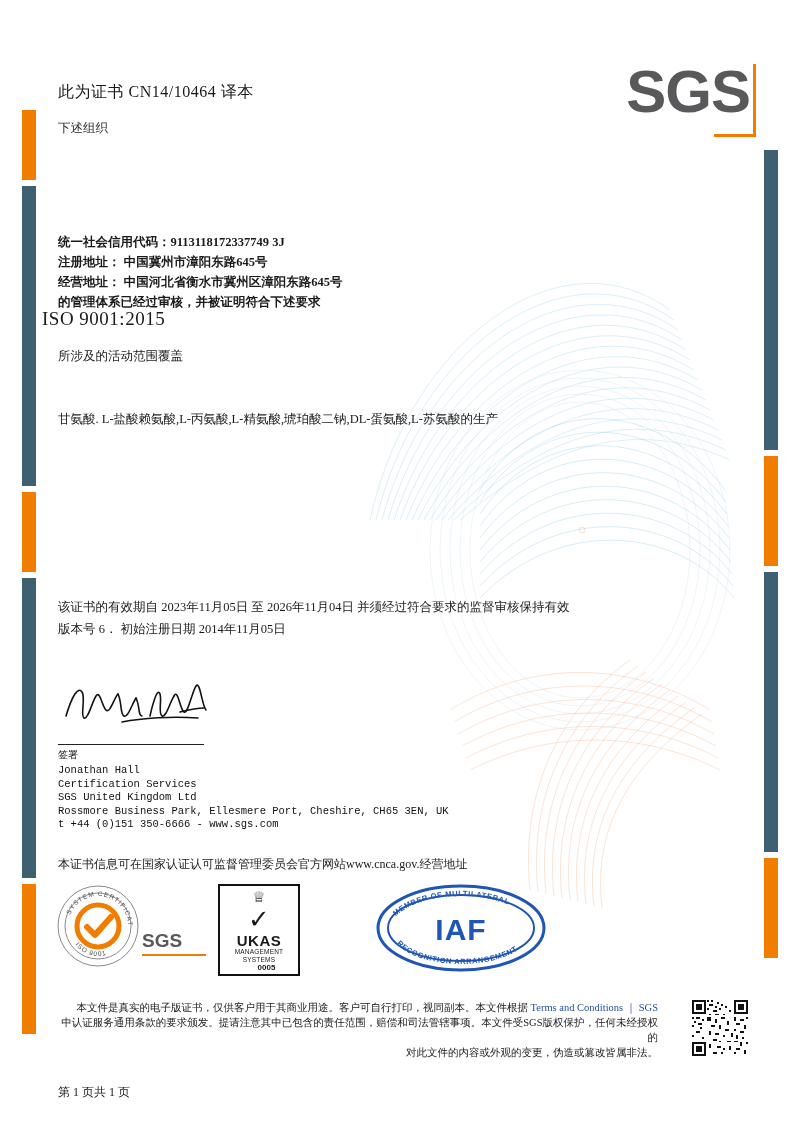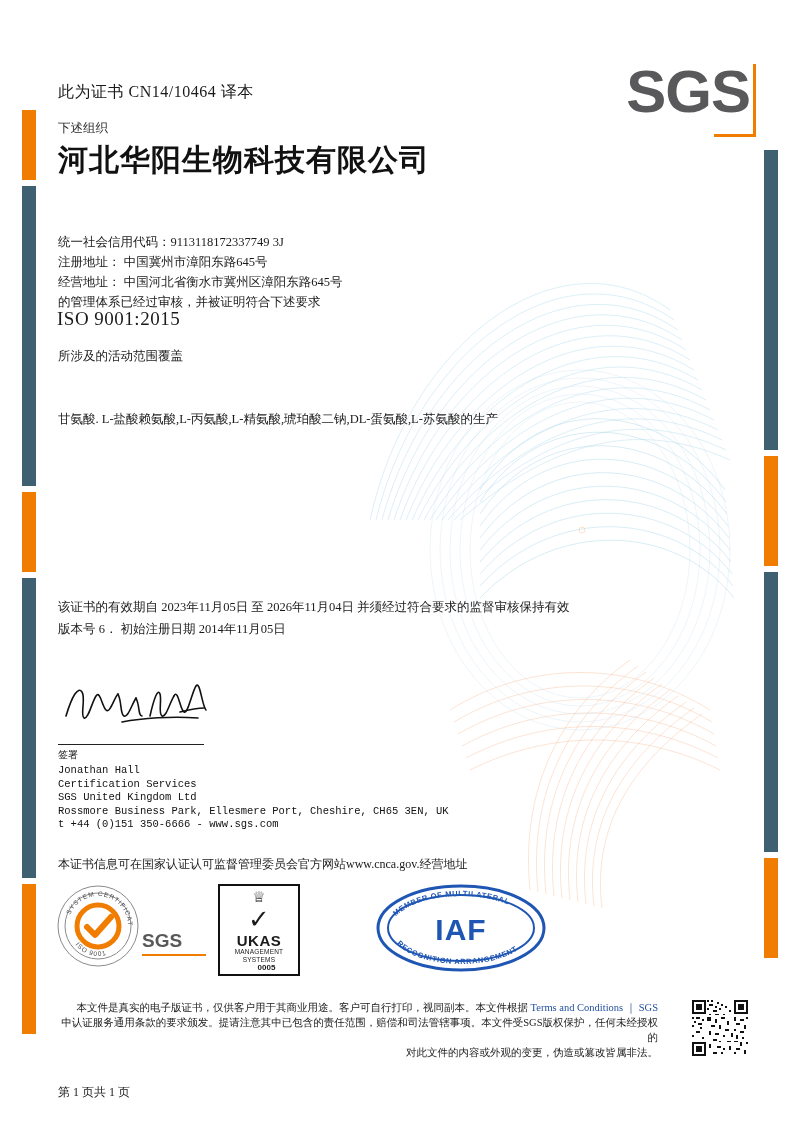--- a/index.html
+++ b/index.html
@@ -91,23 +91,23 @@
   .subline {
     position: absolute; left: 58px; top: 120px;
     font-size: 12.5px; color: #2b2b2b;
   }
   .company {
     position: absolute; left: 58px; top: 140px;
     font-size: 30px; font-weight: bold; letter-spacing: 1px;
     color: #111;
   }
 
-  .block-a { position: absolute; left: 58px; top: 232px; font-size: 12.5px; line-height: 20px; }
+  .block-a { position: absolute; left: 58px; top: 232px; font-size: 12.5px; line-height: 20px; font-weight: bold; }
   .standard {
-    position: absolute; left: 57px; top: 308px;
+    position: absolute; left: 42px; top: 308px;
     font-size: 19px; letter-spacing: .5px;
   }
   .scope-title {
     position: absolute; left: 58px; top: 348px;
     font-size: 12.5px;
   }
   .scope-body {
     position: absolute; left: 58px; top: 370px;
     font-size: 12.5px; width: 620px; line-height: 19px; margin-top: 40px;
   }
@@ -294,21 +294,20 @@
   </svg>
 
   <div class="sgs-logo">
     <div class="word">SGS</div>
     <div class="rule-v"></div>
     <div class="rule-h"></div>
   </div>
 
   <div class="cert-no">此为证书 CN14/10464 译本</div>
   <div class="subline">下述组织</div>
-  <div class="company">河北华阳生物科技有限公司</div>
 
   <div class="block-a">
     <div>统一社会信用代码：9113118172337749 3J</div>
     <div>注册地址： 中国冀州市漳阳东路645号</div>
     <div>经营地址： 中国河北省衡水市冀州区漳阳东路645号</div>
     <div>的管理体系已经过审核，并被证明符合下述要求</div>
   </div>
 
   <div class="standard">ISO 9001:2015</div>
   <div class="scope-title">所涉及的活动范围覆盖</div>

